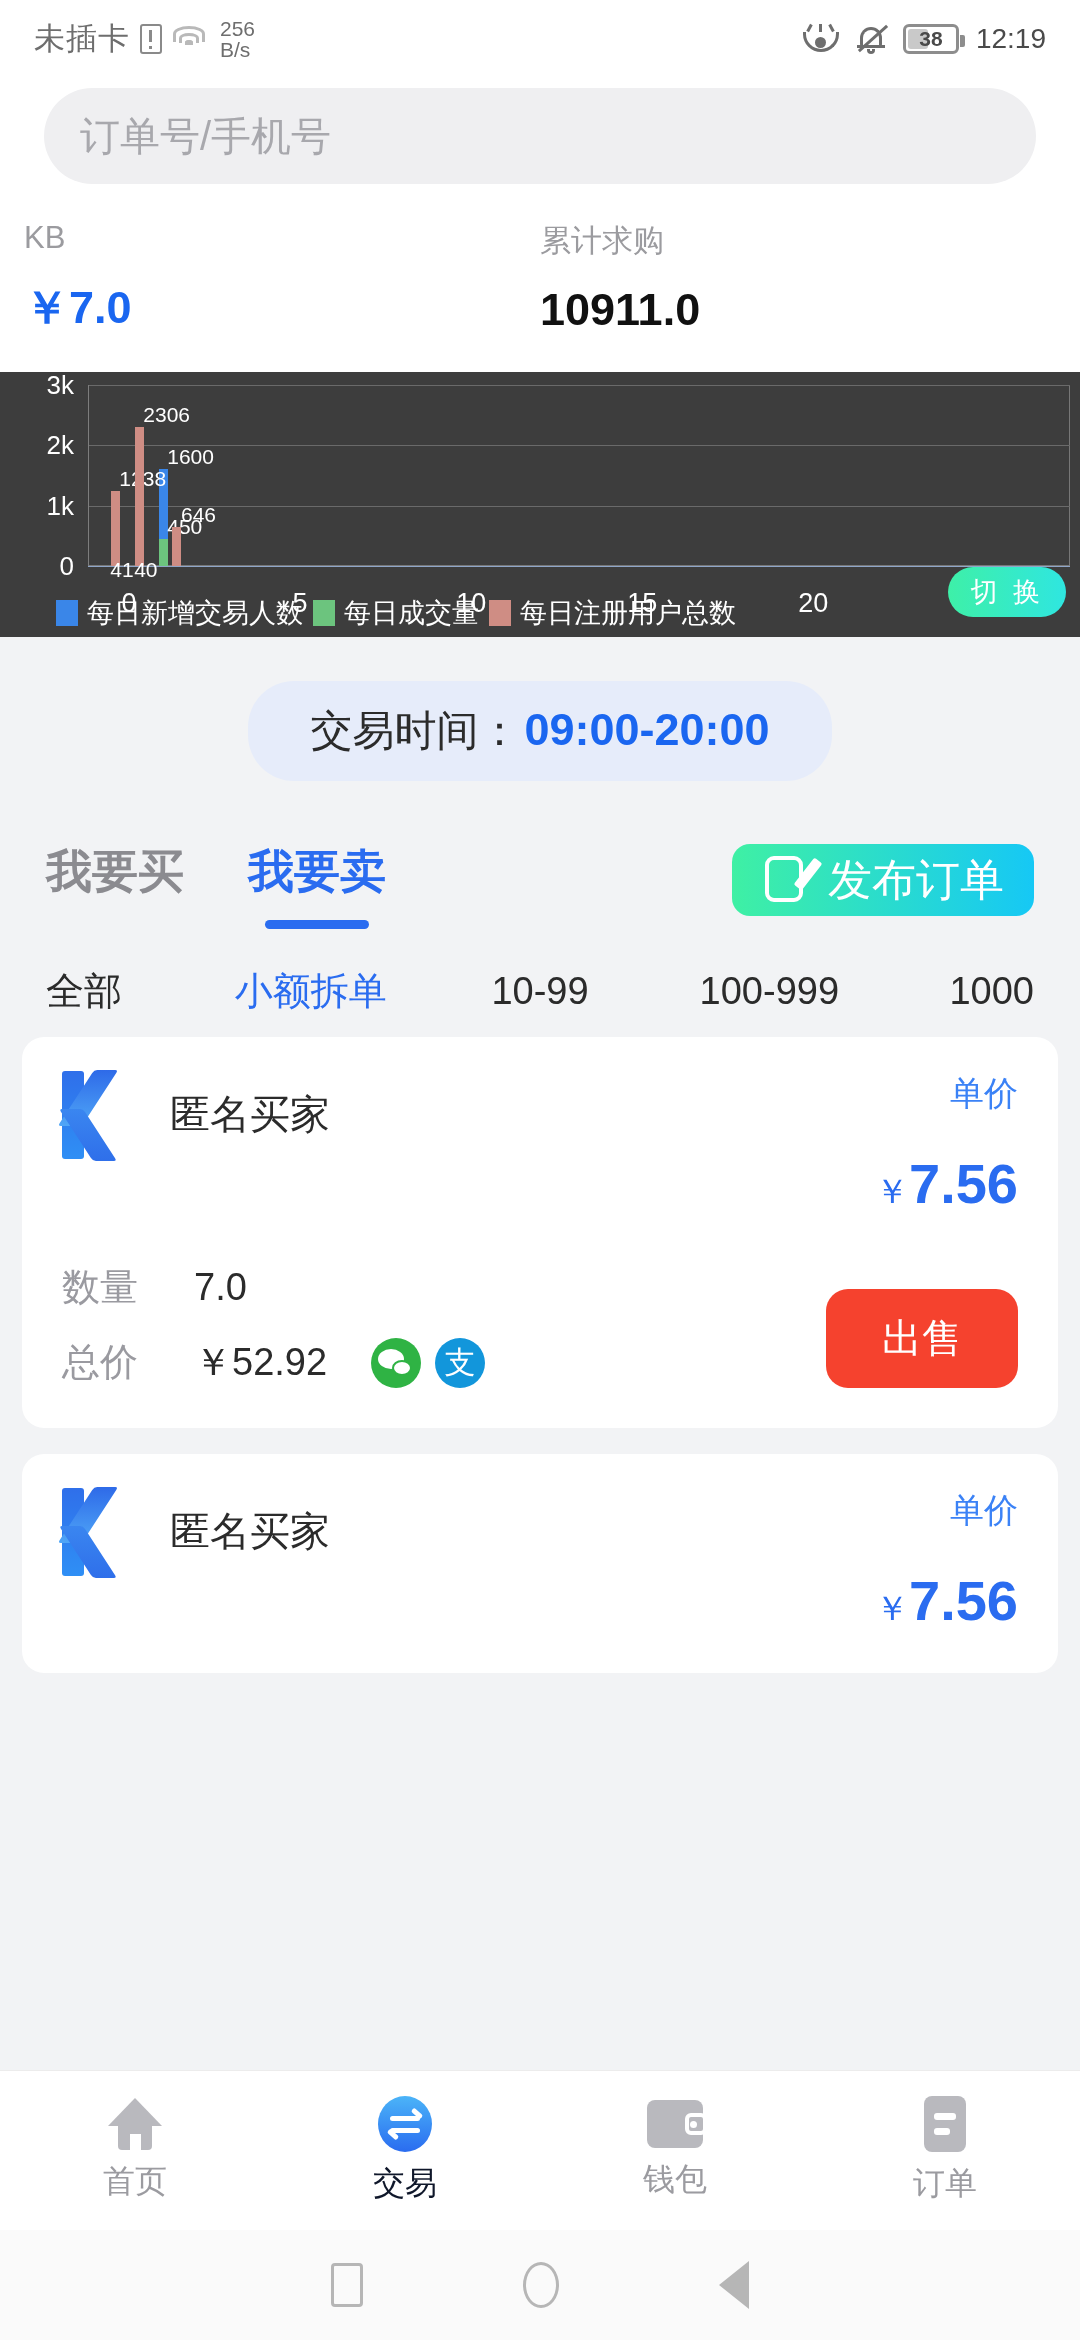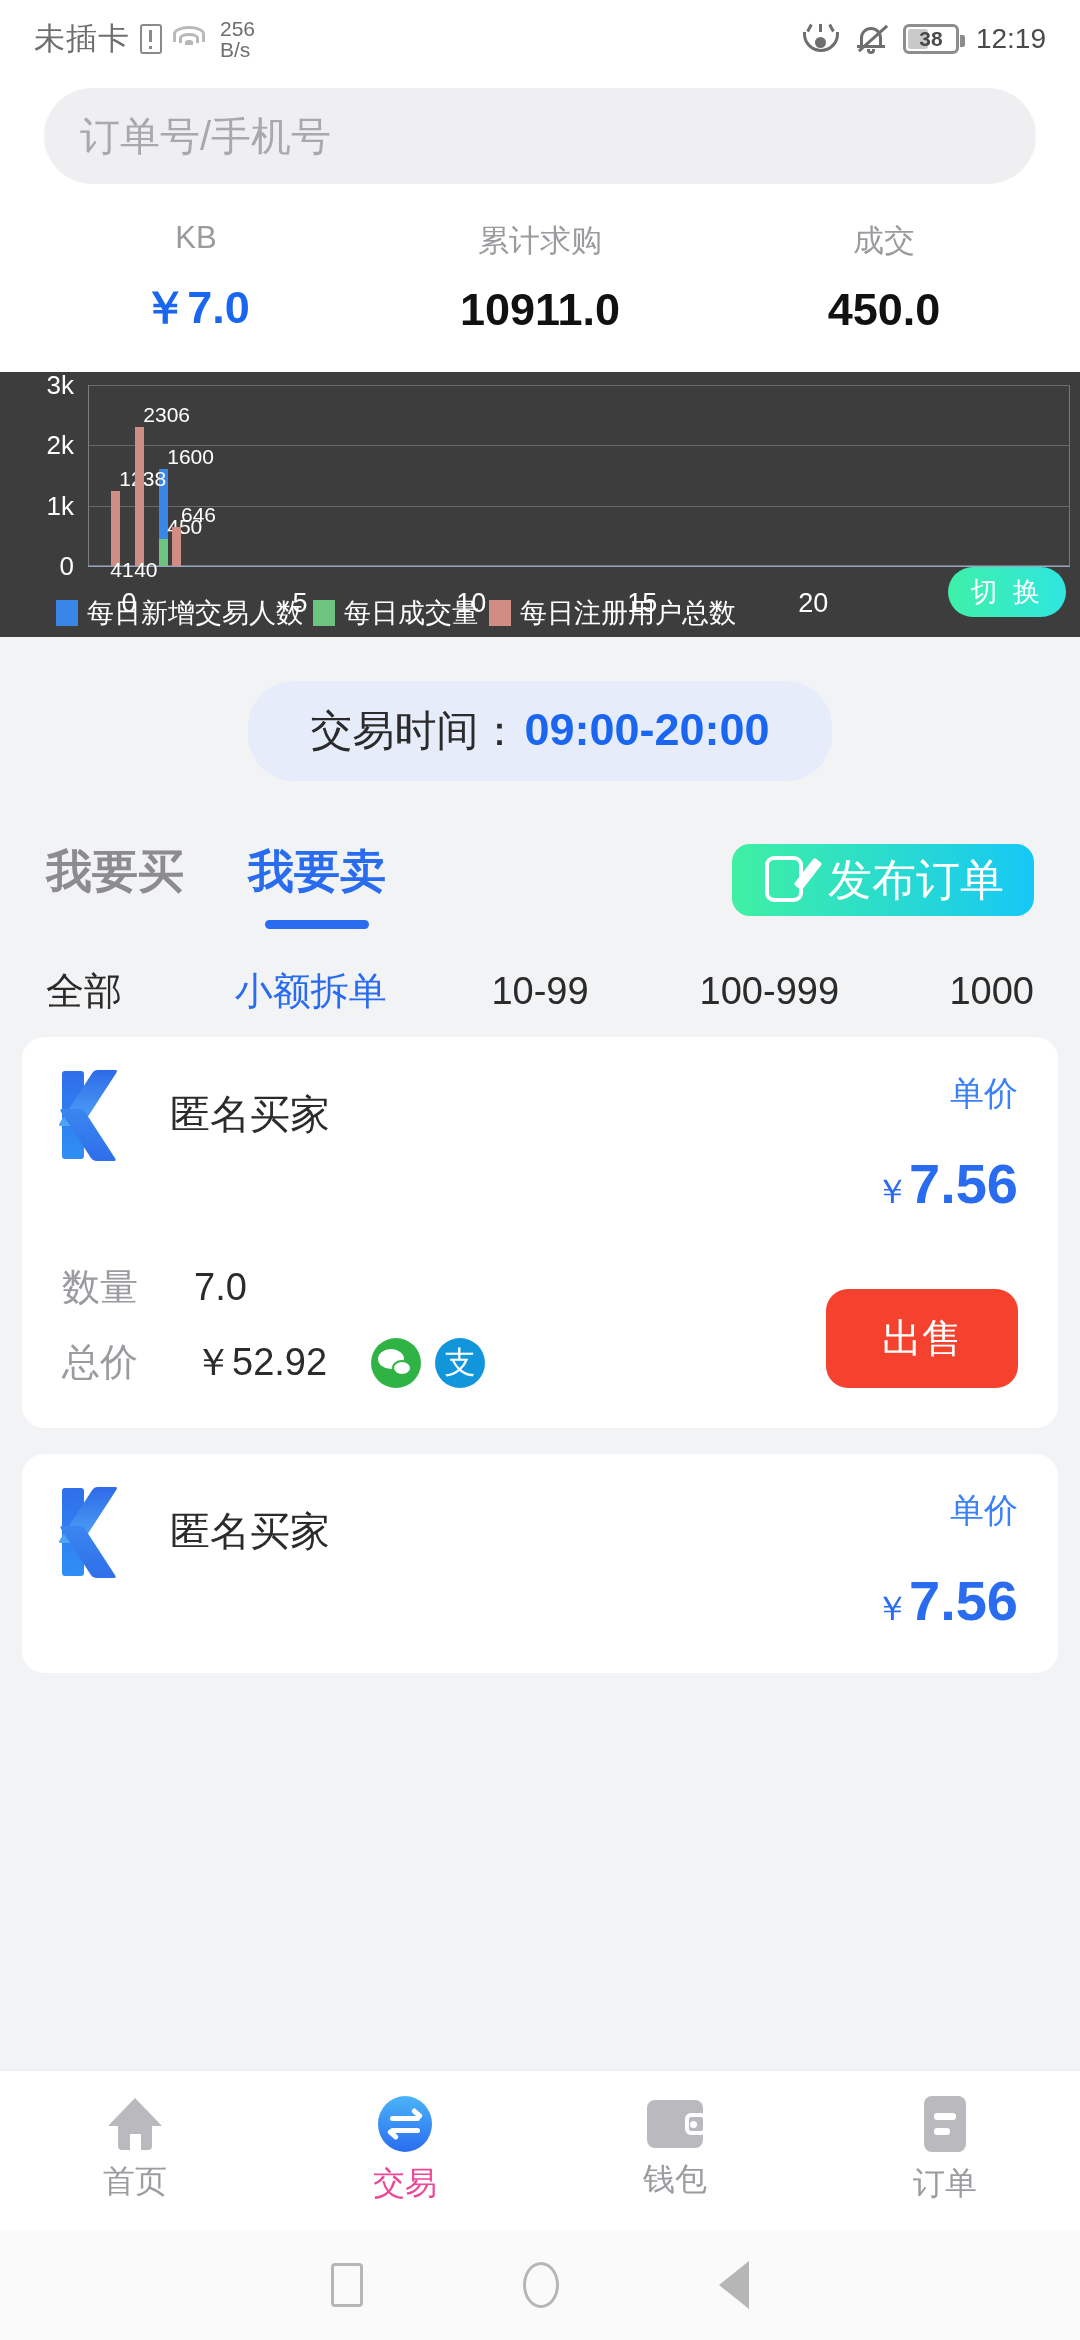--- a/index.html
+++ b/index.html
@@ -64,21 +64,21 @@
   
   .searchwrap{ background:#fff; padding:10px 44px 0; }
   .searchbox{
     height:96px; background:#efeff1; border-radius:48px;
     display:flex; align-items:center; padding:0 36px;
   }
   .searchbox .ph{ font-size:40px; color:#a8a8ad; }
 
   
   .stats{ background:#fff; display:flex; padding:36px 24px 34px; }
-  .stat{ flex:1; text-align:center; }
+  .stat{ flex:1; text-align:left; }
   .stat .lbl{ font-size:31px; color:#9b9b9f; }
   .stat .val{ font-size:45px; font-weight:bold; color:#111; margin-top:22px;
               white-space:nowrap; }
   .stat .val.blue{ color:#1a66f0; }
 
   
   .chartpanel{
     background:#3d3d3d; height:265px; position:relative; padding:0;
   }
   .chart-inner{ position:absolute; inset:0; }
@@ -182,21 +182,21 @@
   }
 
   
   .bottomnav{
     position:absolute; left:0; right:0; bottom:110px; height:160px;
     background:#fff; display:flex; align-items:center;
     border-top:1px solid #ececec;
   }
   .navitem{ flex:1; display:flex; flex-direction:column; align-items:center; gap:10px; }
   .navitem .nlbl{ font-size:32px; color:#9b9ba0; }
-  .navitem.active .nlbl{ color:#ec4899; }
+  .navitem.active .nlbl{ color:#0f172a; }
   .home-icon{ width:54px; height:52px; position:relative; }
   .home-icon .roof{ position:absolute; left:0; top:0; width:0; height:0;
       border-left:27px solid transparent; border-right:27px solid transparent;
       border-bottom:28px solid #b9b9be; }
   .home-icon .base{ position:absolute; left:10px; top:24px; width:34px; height:28px;
       background:#b9b9be; border-radius:0 0 4px 4px; }
   .home-icon .door{ position:absolute; left:22px; top:36px; width:11px; height:16px;
       background:#fff; }
   .ex-icon{ width:54px; height:56px; border-radius:50%;
       background:linear-gradient(180deg,#4bb4f8,#2a6cf0); position:relative; }
@@ -279,24 +279,20 @@
 </div>
 
 <div class="stats">
   <div class="stat">
     <div class="lbl">KB</div>
     <div class="val blue">￥7.0</div>
   </div>
   <div class="stat">
     <div class="lbl">累计求购</div>
     <div class="val">10911.0</div>
-  </div>
-  <div class="stat">
-    <div class="lbl">成交</div>
-    <div class="val">450.0</div>
   </div>
 </div>
 
 <div class="chartpanel">
   <div class="chart-inner" id="chart-inner">
       <div class="plotbox" style="left: 88px; top: 13px; width: 982px; height: 181px;"></div>
       <div class="ylab" style="top: 194px; right: 1006px;">0</div>
       <div class="gridline" style="left: 88px; top: 133.667px; width: 982px;"></div>
       <div class="ylab" style="top: 133.667px; right: 1006px;">1k</div>
       <div class="gridline" style="left: 88px; top: 73.3333px; width: 982px;"></div>

